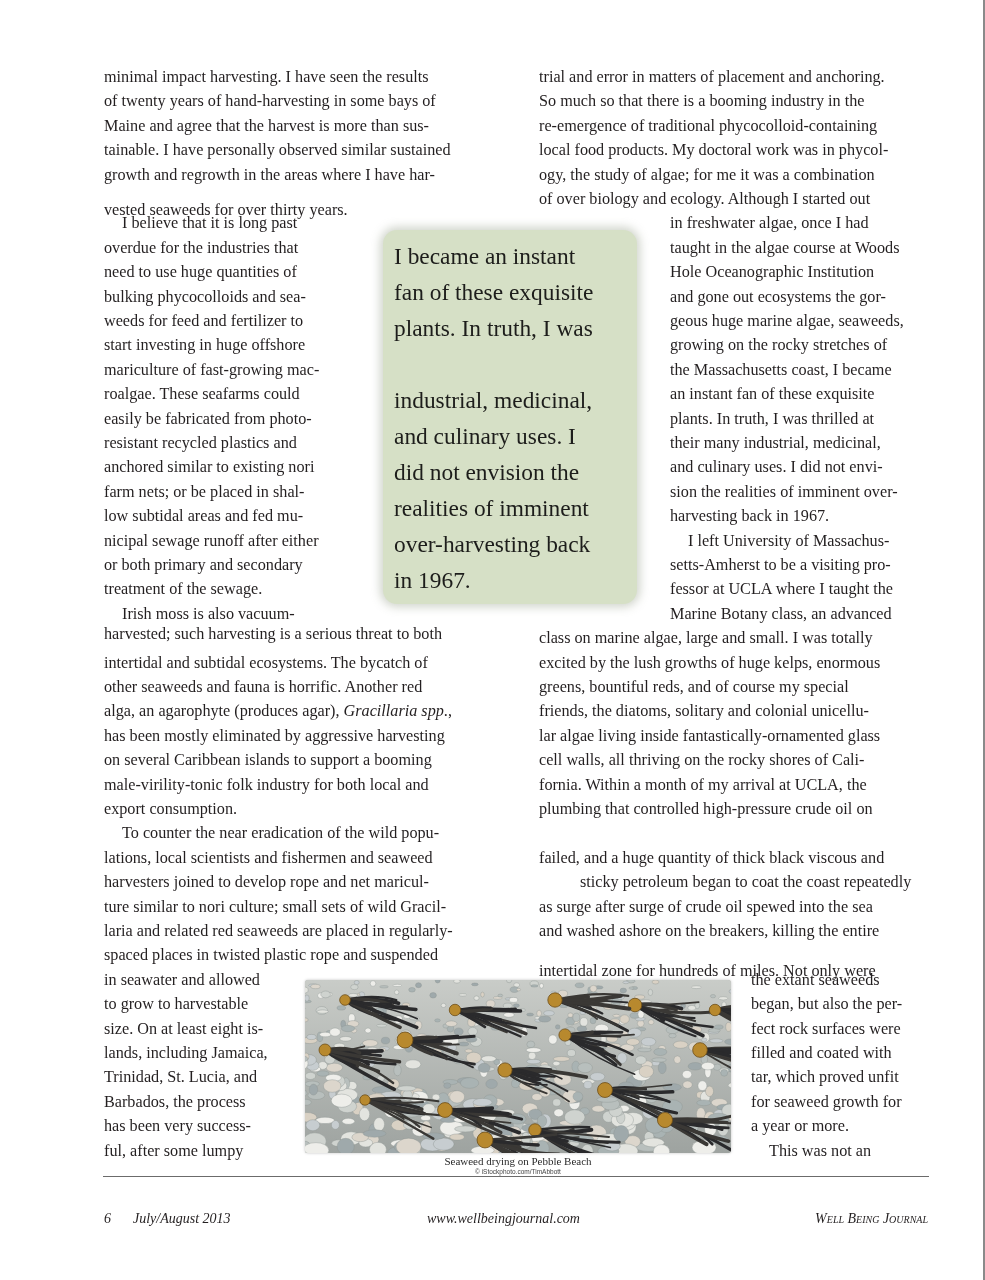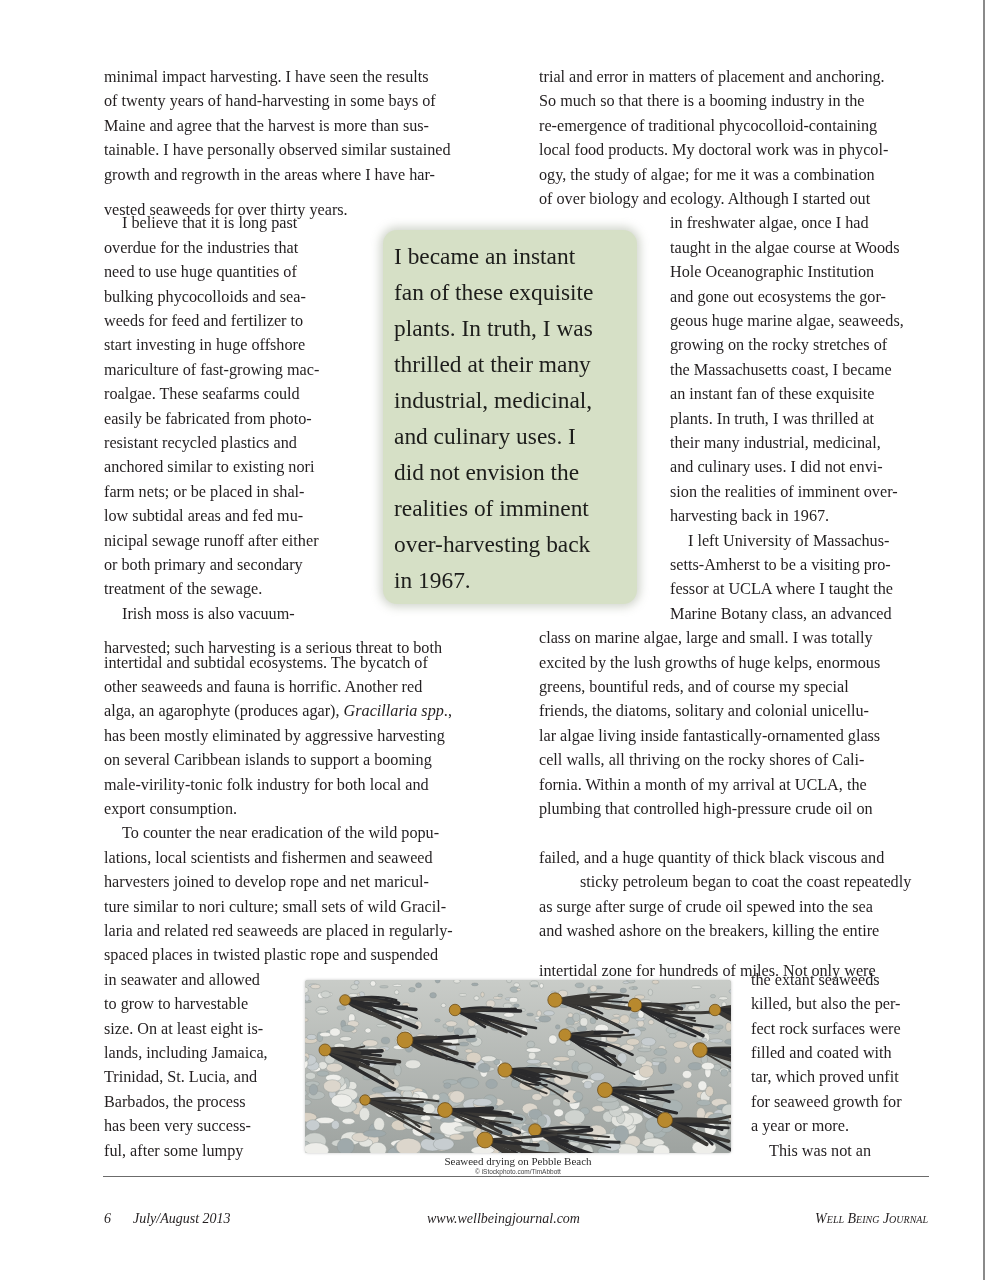--- a/index.html
+++ b/index.html
@@ -51,21 +51,21 @@
     <div class="ln" style="top: 317.2px; left: 0px;">roalgae. These seafarms could</div>
     <div class="ln" style="top: 341.6px; left: 0px;">easily be fabricated from photo-</div>
     <div class="ln" style="top: 366px; left: 0px;">resistant recycled plastics and</div>
     <div class="ln" style="top: 390.4px; left: 0px;">anchored similar to existing nori</div>
     <div class="ln" style="top: 414.8px; left: 0px;">farm nets; or be placed in shal-</div>
     <div class="ln" style="top: 439.2px; left: 0px;">low subtidal areas and fed mu-</div>
     <div class="ln" style="top: 463.6px; left: 0px;">nicipal sewage runoff  after either</div>
     <div class="ln" style="top: 488px; left: 0px;">or both primary and secondary</div>
     <div class="ln" style="top: 512.4px; left: 0px;">treatment of  the sewage.</div>
     <div class="ln ind" style="top: 536.8px; left: 0px;">Irish moss is also vacuum-</div>
-    <div class="ln" style="top: 571px; left: 0px; text-align: center;">harvested; such harvesting is a serious threat to both</div>
+    <div class="ln" style="top: 557px; left: 0px; text-align: center;">harvested; such harvesting is a serious threat to both</div>
     <div class="ln" style="top: 585.6px; left: 0px;">intertidal and subtidal ecosystems. The bycatch of</div>
     <div class="ln" style="top: 610px; left: 0px;">other seaweeds and fauna is horrific. Another red</div>
     <div class="ln" style="top: 634.4px;"><span>alga, an agarophyte (produces agar), </span><span class="it">Gracillaria spp</span><span>.,</span></div>
     <div class="ln" style="top: 658.8px;">has been mostly eliminated by aggressive harvesting</div>
     <div class="ln" style="top: 683.2px;">on several Caribbean islands to support a booming</div>
     <div class="ln" style="top: 707.6px;">male-virility-tonic folk industry for both local and</div>
     <div class="ln" style="top: 732px;">export consumption.</div>
     <div class="ln ind" style="top: 756.4px;">To counter the near eradication of  the wild popu-</div>
     <div class="ln" style="top: 780.8px;">lations, local scientists and fishermen and seaweed</div>
     <div class="ln" style="top: 805.2px;">harvesters joined to develop rope and net maricul-</div>
@@ -117,34 +117,33 @@
     <div class="ln" style="top: 658.8px; left: 0px;">lar algae living inside fantastically-ornamented glass</div>
     <div class="ln" style="top: 683.2px; left: 0px;">cell walls, all thriving on the rocky shores of  Cali-</div>
     <div class="ln" style="top: 707.6px; left: 0px;">fornia. Within a month of  my arrival at UCLA, the</div>
     <div class="ln" style="top: 732px; left: 0px;">plumbing that controlled high-pressure crude oil on</div>
     <div class="ln" style="top: 780.8px; left: 0px;">failed, and a huge quantity of  thick black viscous and</div>
     <div class="ln" style="top: 805.2px; left: 0px; margin-left: 41px;">sticky petroleum began to coat the coast repeatedly</div>
     <div class="ln" style="top: 829.6px; left: 0px;">as surge after surge of  crude oil spewed into the sea</div>
     <div class="ln" style="top: 854px; left: 0px;">and washed ashore on the breakers, killing the entire</div>
     <div class="ln" style="top: 878.4px; left: 0px; margin-top: 16px;">intertidal zone for hundreds of  miles. Not only were</div>
     <div class="ln" style="top: 902.8px; left: 212px;">the extant seaweeds</div>
-    <div class="ln" style="top: 927.2px; left: 212px;">killed, but also the per-</div>
+    <div class="ln" style="top: 927.2px; left: 212px;">began, but also the per-</div>
     <div class="ln" style="top: 951.6px; left: 212px;">fect rock surfaces were</div>
     <div class="ln" style="top: 976px; left: 212px;">filled and coated with</div>
     <div class="ln" style="top: 1000.4px; left: 212px;">tar, which proved unfit</div>
     <div class="ln" style="top: 1024.8px; left: 212px;">for seaweed growth for</div>
     <div class="ln" style="top: 1049.2px; left: 212px;">a year or more.</div>
     <div class="ln ind" style="top: 1073.6px; left: 212px;">This was not an</div>
   </div>
 
 <div class="pull" id="pull">
     <div class="pull-ln" style="top: 8px;">I became an instant</div>
     <div class="pull-ln" style="top: 44px;">fan of  these exquisite</div>
     <div class="pull-ln" style="top: 80px;">plants. In truth, I was</div>
-    <div class="pull-ln" style="top: 116px;">thrilled at their many</div>
     <div class="pull-ln" style="top: 152px;">industrial, medicinal,</div>
     <div class="pull-ln" style="top: 188px;">and culinary uses. I</div>
     <div class="pull-ln" style="top: 224px;">did not envision the</div>
     <div class="pull-ln" style="top: 260px;">realities of  imminent</div>
     <div class="pull-ln" style="top: 296px;">over-harvesting back</div>
     <div class="pull-ln" style="top: 332px;">in 1967.</div>
   </div>
 
 <div class="photo">
   <svg width="426" height="173" viewBox="0 0 426 173" xmlns="http://www.w3.org/2000/svg">

